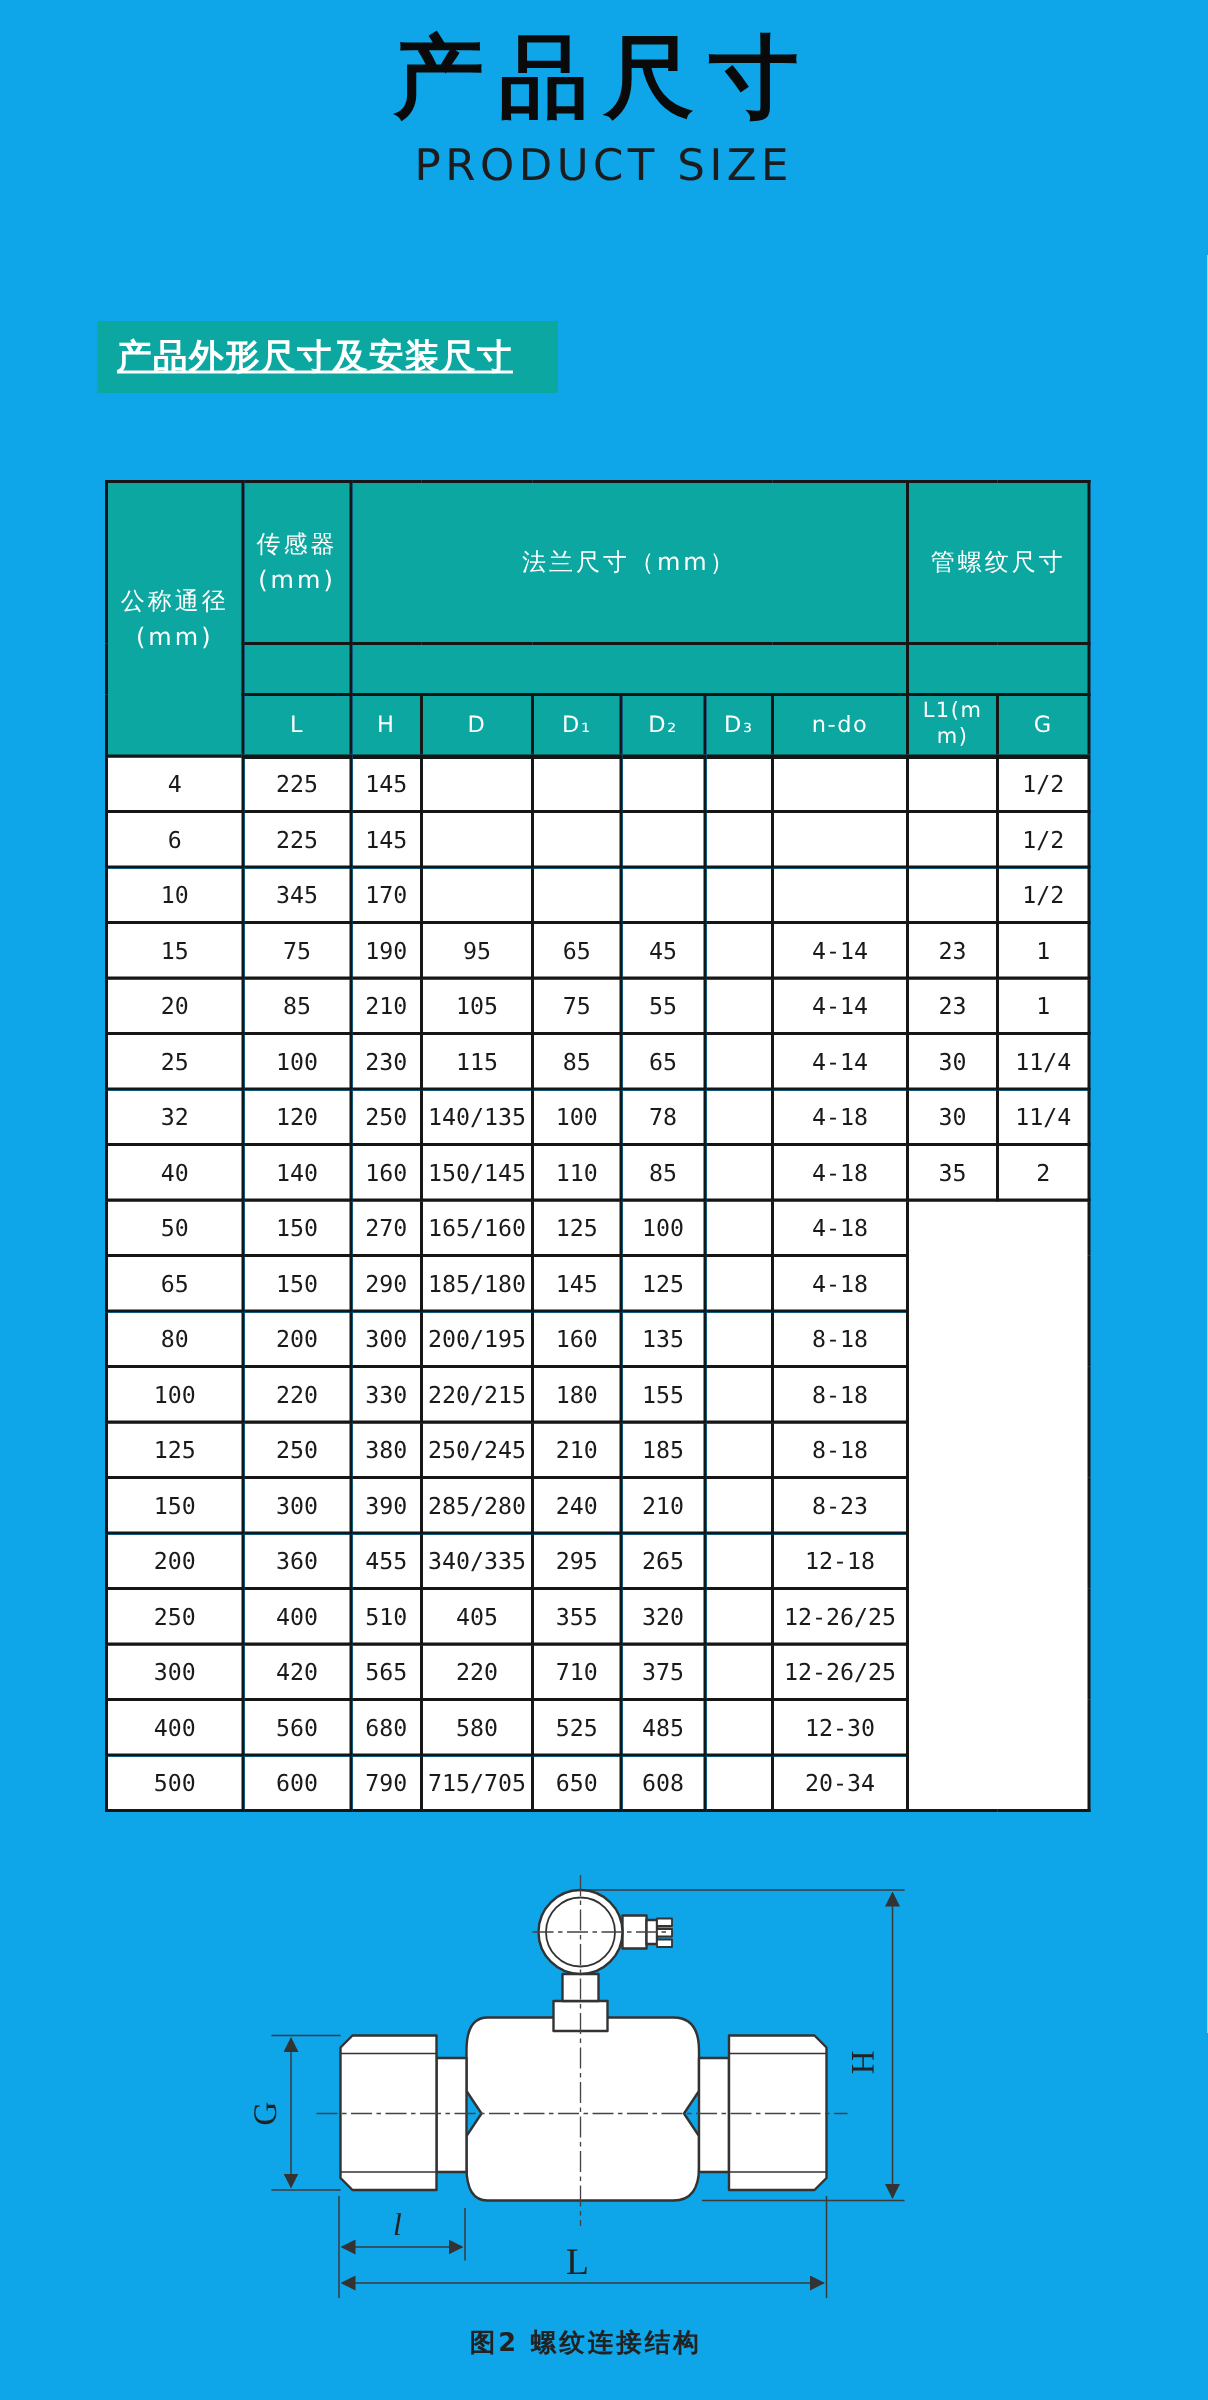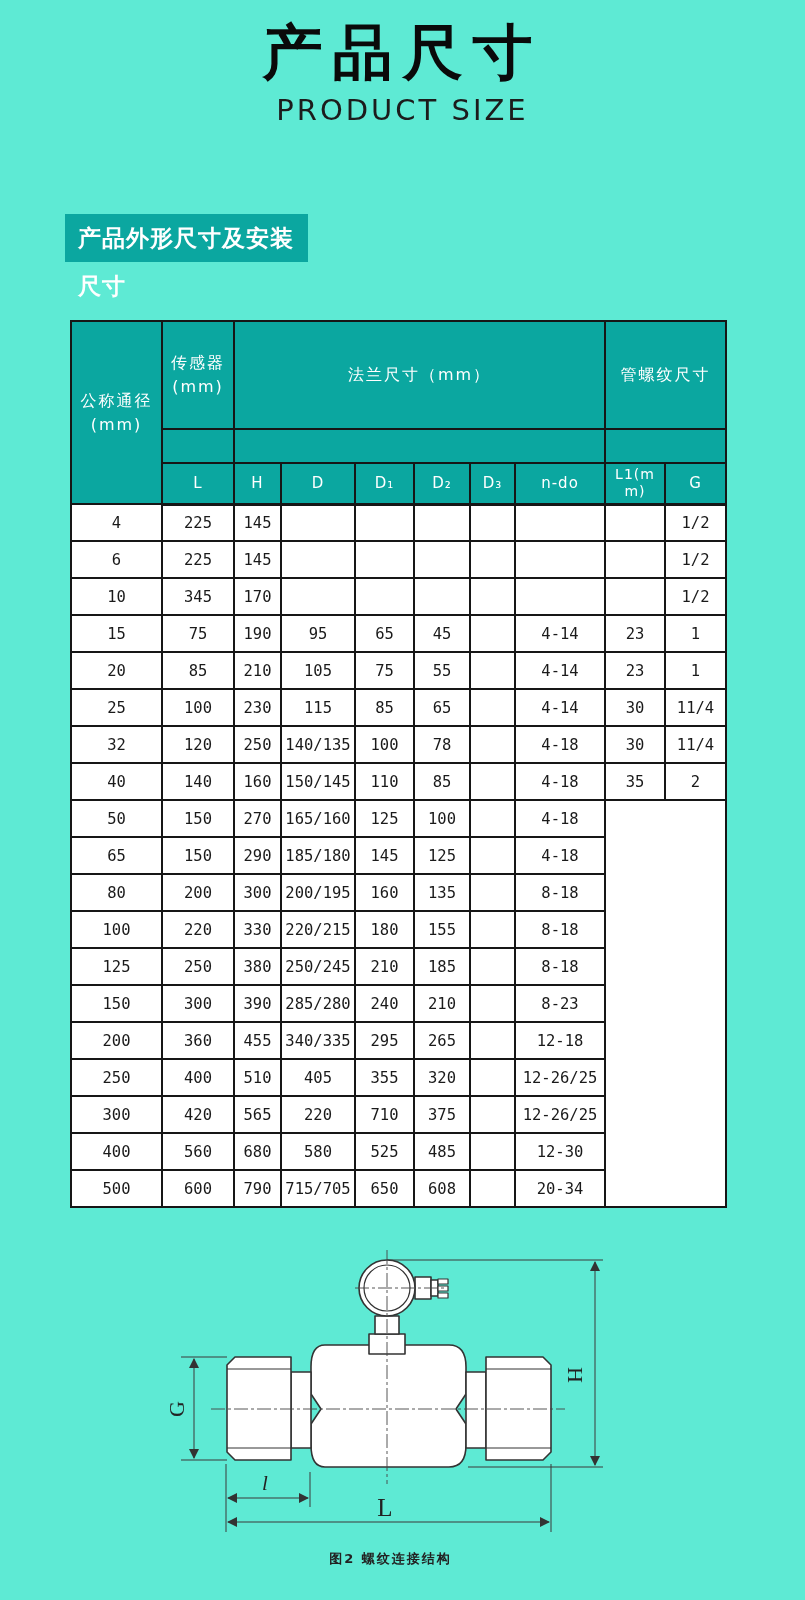--- a/index.html
+++ b/index.html
@@ -1,27 +1,27 @@
 <!DOCTYPE html>
 <html><head>
 <meta charset="utf-8">
 <style>
   html,body{margin:0;padding:0;background:#fff;}
-  .page{position:relative;width:805px;height:1600px;background:#5eead4;overflow:hidden;
+  .page{position:relative;width:805px;height:1600px;background:#0ea5e9;overflow:hidden;
         font-family:"DejaVu Sans","Liberation Sans",sans-serif;color:#111;}
 
   
   .title-block{position:absolute;top:18px;left:0;width:100%;text-align:center;}
   .main-title{font-size:60px;font-weight:900;letter-spacing:10px;color:#0a0a0a;line-height:1.15;}
   .sub-title{margin-top:6px;font-size:29px;font-weight:500;letter-spacing:3px;color:#1c1c1c;}
 
   
-  .banner{position:absolute;left:65px;top:214px;width:243px;height:48px;line-height:48px;
+  .banner{position:absolute;left:65px;top:214px;width:307px;height:48px;line-height:48px;
           background:#0BA7A0;color:#fff;font-size:23px;font-weight:700;letter-spacing:1px;
-          padding-left:13px;box-sizing:border-box;}
+          padding-left:13px;box-sizing:border-box;text-decoration:underline;}
 
   
   table.spec{position:absolute;left:70px;top:320px;width:657px;border-collapse:collapse;
              table-layout:fixed;border:2px solid #161616;}
   table.spec th,table.spec td{border:2px solid #161616;text-align:center;vertical-align:middle;
              padding:0 2px;box-sizing:border-box;overflow:hidden;}
   table.spec thead th{background:#0BA7A0;color:#ffffff;font-weight:400;}
   .gh{font-size:16px;letter-spacing:2px;line-height:1.5;}
   .gh-left{text-align:left;padding-left:9px;margin-left:36px;}
   tr.group-row{height:108px;}
@@ -30,21 +30,21 @@
   tr.sub-row th{font-size:15px;letter-spacing:1px;}
   tr.sub-row th.wrap{font-size:14px;word-break:break-all;line-height:1.2;padding:0 3px;text-align:center;}
   table.spec tbody tr{height:37px;}
   table.spec tbody td{font-family:"DejaVu Sans Mono","Liberation Mono",monospace;
                       font-size:15.5px;color:#1a1a1a;background:#fff;}
   table.spec thead tr.sub-row th{border-bottom:3px solid #161616;}
 
   
   .figure{position:absolute;left:163px;top:1232px;width:455px;}
   .figure svg{display:block;}
-  .fig-caption{margin-top:6px;text-align:center;font-size:13px;font-weight:700;color:#222;
+  .fig-caption{margin-top:6px;text-align:center;font-size:17px;font-weight:700;color:#222;
                letter-spacing:2px;}
   .dimtext{font-family:"Liberation Serif","DejaVu Serif",serif;fill:#222;}
 </style>
 </head>
 <body>
 
 <div class="page">
 
   <div class="title-block">
     <div class="main-title">产品尺寸</div>

